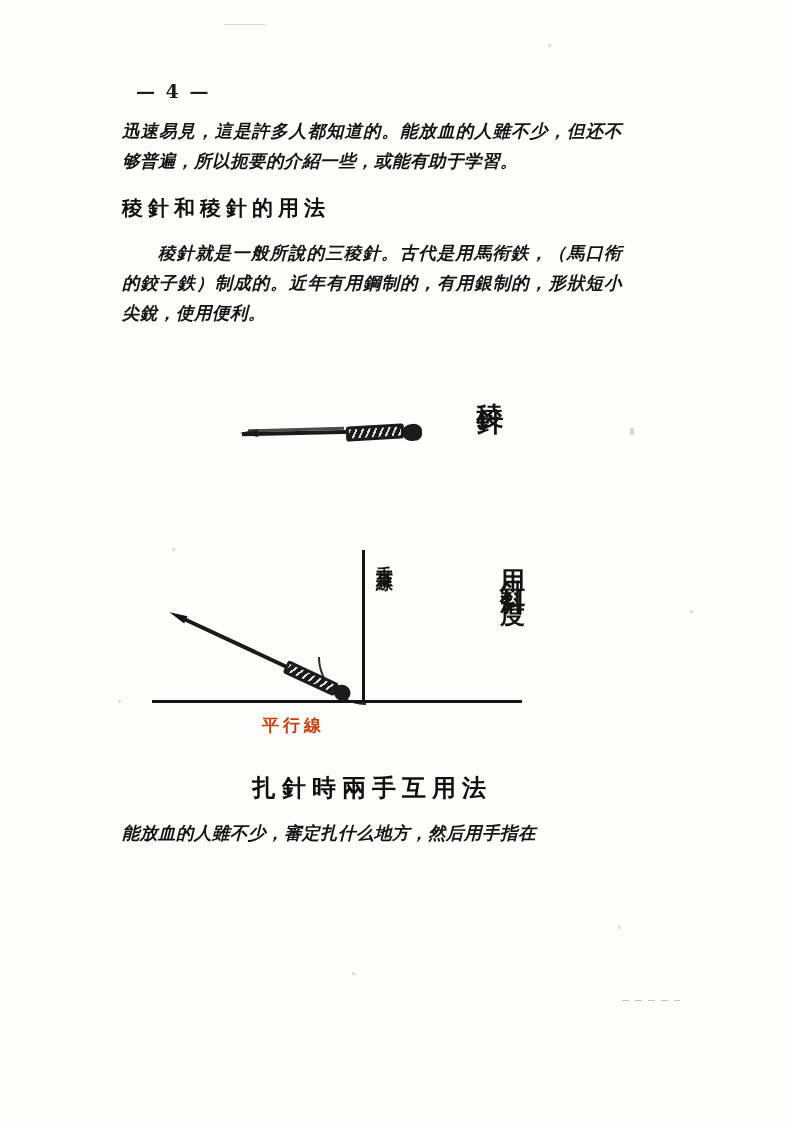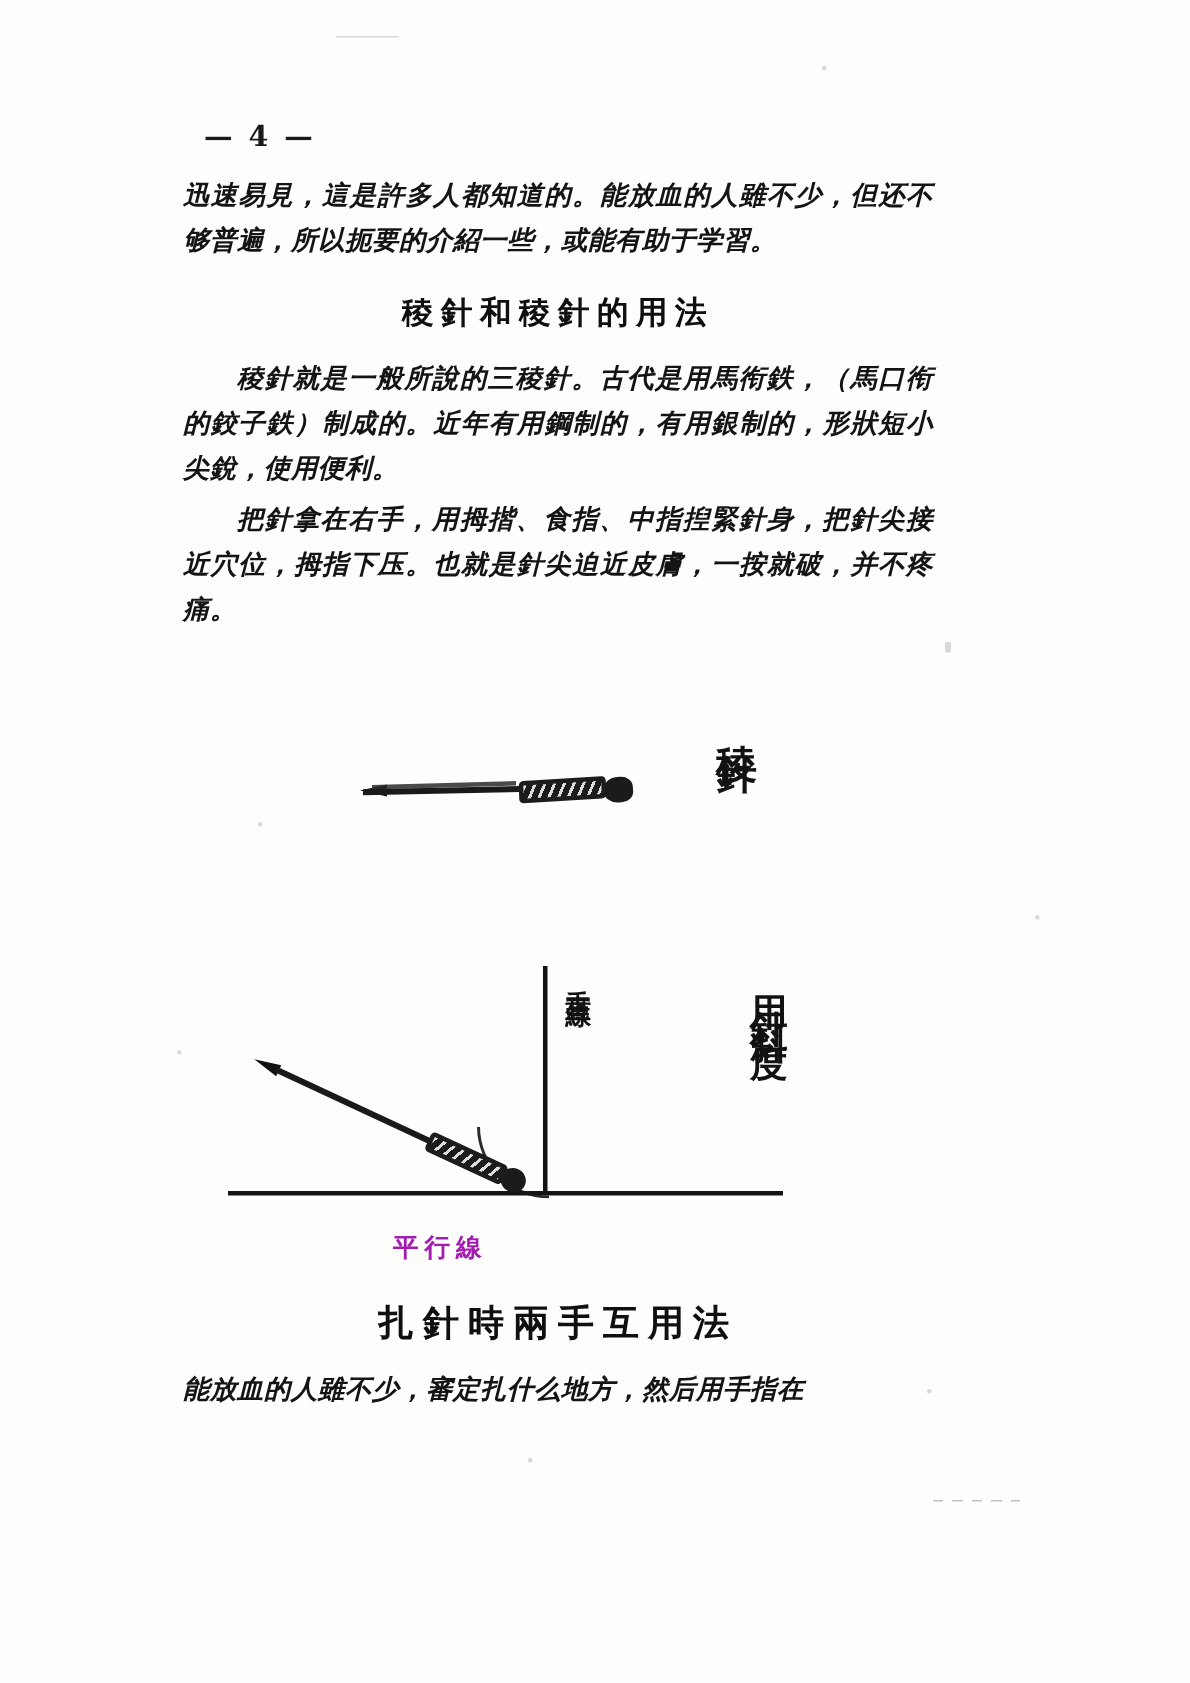--- a/index.html
+++ b/index.html
@@ -61,21 +61,21 @@
     font-style: italic;
   }
   p.indent {
     text-indent: 36px;
   }
 
   h2.section-title {
     font-family: "DejaVu Serif", serif;
     font-size: 21px;
     font-weight: bold;
-    text-align: center;
+    text-align: left;
     letter-spacing: 5px;
     margin: 18px 0 16px 0;
     color: #0f0f0f;
   }
 
   h2.figure-title {
     font-family: "DejaVu Serif", serif;
     font-size: 24px;
     font-weight: bold;
     text-align: center;
@@ -242,26 +242,26 @@
   .fig2 .label-vertical {
     position: absolute;
     left: 252px;
     top: 20px;
     font-size: 17px;
     letter-spacing: 4px;
   }
   .fig2 .label-horizontal {
     position: absolute;
     left: 140px;
-    top: 194px;
+    top: 182px;
     font-family: Liberation Sans, sans-serif;
     font-size: 17px;
     font-weight: bold;
     letter-spacing: 4px;
-    color: #a21caf;
+    color: #c2410c;
   }
   .fig2 .label-angle {
     position: absolute;
     left: 374px;
     top: 18px;
     font-size: 25px;
     letter-spacing: 10px;
   }
 
   .footer-note {
@@ -294,21 +294,20 @@
   <div class="content">
 
     <div class="page-number">— 4 —</div>
 
     <p class="body-text">迅速易見，這是許多人都知道的。能放血的人雖不少，但还不够普遍，所以扼要的介紹一些，或能有助于学習。</p>
 
     <h2 class="section-title">稜針和稜針的用法</h2>
 
     <p class="body-text indent">稜針就是一般所說的三稜針。古代是用馬衔鉄，（馬口衔的鉸子鉄）制成的。近年有用鋼制的，有用銀制的，形狀短小尖銳，使用便利。</p>
 
-    <p class="body-text indent">把針拿在右手，用拇揩、食指、中指揑緊針身，把針尖接近穴位，拇指下压。也就是針尖迫近皮膚，一按就破，并不疼痛。</p>
 
     <div class="fig1">
       <div class="needle">
         <div class="tip"></div>
         <div class="shaft"></div>
         <div class="shaft2"></div>
         <div class="handle"></div>
         <div class="knob"></div>
       </div>
       <div class="vlabel label-needle">稜針</div>

